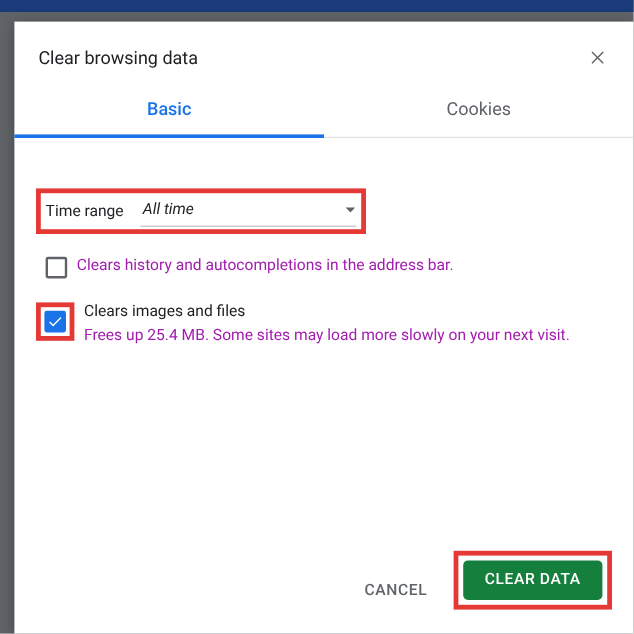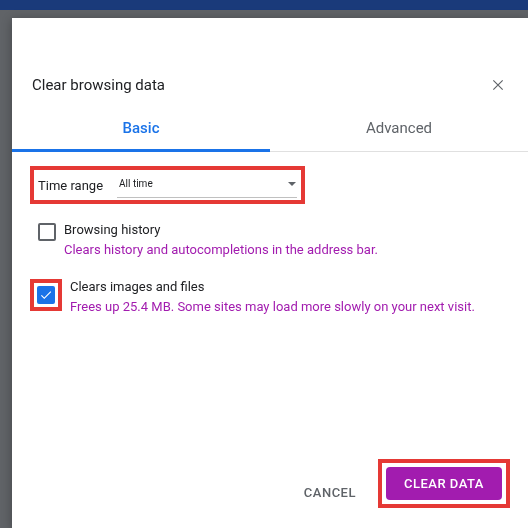--- a/index.html
+++ b/index.html
@@ -3,69 +3,69 @@
 <meta charset="utf-8">
 <style>
   * { box-sizing: border-box; margin: 0; padding: 0; font-family: Roboto, Arial, sans-serif; }
   body { width: 528px; height: 528px; background: #606367; overflow: hidden; position: relative; }
   .topbar { position:absolute; top:0; left:0; right:0; height:10px; background:#1a3a7a; }
   .dialog {
     position: absolute; left: 12px; top: 18px; right: 0; bottom: 0;
     background: #fff; box-shadow: 0 2px 10px rgba(0,0,0,0.3);
     display: flex; flex-direction: column;
   }
-  .dlg-header { display:flex; align-items:center; padding: 20px 20px 12px 20px; margin-top: 37px; }
+  .dlg-header { display:flex; align-items:center; padding: 20px 20px 12px 20px; }
   .dlg-title { font-size: 15px; color: #202124; flex: 1; }
   .close-btn { width:20px; height:20px; cursor:pointer; color:#5f6368; display:flex; align-items:center; justify-content:center; }
   .close-btn svg { width:14px; height:14px; }
   .tabs { display:flex; border-bottom:1px solid #e0e0e0; }
   .tab { flex:1; text-align:center; padding: 12px 0 14px 0; font-size:15px; color:#5f6368; cursor:pointer; position:relative; }
   .tab.active { color:#1a73e8; font-weight:500; }
   .tab.active::after { content:""; position:absolute; left:0; right:0; bottom:-1px; height:3px; background:#1a73e8; }
   .content { padding: 14px 18px 0 18px; flex:1; }
   .hl { border:4px solid #e53935; }
-  .timerange-wrap { display:inline-flex; align-items:center; padding:2px 4px; margin-bottom:18px; }
+  .timerange-wrap { display:inline-flex; align-items:center; padding:2px 4px; margin-bottom:18px;margin-top:28px; }
   .tr-label { font-size:13px; color:#202124; margin-right:14px; }
   .tr-select { display:flex; align-items:center; min-width:180px; border-bottom:1px solid #c0c0c0; padding:2px 0 4px 2px; cursor:pointer; }
-  .tr-value { font-size:10px; color:#202124; flex:1; }
+  .tr-value { font-size:13px; color:#202124; flex:1;font-style:italic; }
   .tr-arrow { color:#5f6368; }
   .tr-arrow svg { width:10px; height:10px; }
   .option-row { display:flex; align-items:flex-start; margin-bottom:20px; }
   .cb-slot { width:34px; display:flex; justify-content:center; padding-top:1px; }
   .cb-slot.hl { padding:3px; width:auto; margin-right:8px; }
   .checkbox { width:18px; height:18px; border:2px solid #5f6368; border-radius:2px; cursor:pointer; display:flex; align-items:center; justify-content:center; }
   .checkbox.checked { background:#1a73e8; border-color:#1a73e8; }
   .checkbox.checked svg { width:14px; height:14px; fill:#fff; }
   .opt-text { flex:1; }
   .opt-title { font-size:13px; color:#202124; margin-bottom:4px; }
   .opt-desc { font-size:13px; color:#a21caf; line-height:1.4; }
   .footer { display:flex; justify-content:flex-end; align-items:flex-end; padding: 14px 18px 20px 18px; gap:10px; }
   .btn-cancel { font-size:13px; font-weight:500; color:#5f6368; letter-spacing:0.5px; padding:8px 12px; cursor:pointer; }
   .btn-primary-wrap { padding:4px; }
-  .btn-primary { background:#a21caf; color:#fff; font-size:13px; font-weight:500; letter-spacing:0.5px; padding:9px 18px; border-radius:4px; cursor:pointer; }
+  .btn-primary { background:#15803d; color:#fff; font-size:13px; font-weight:500; letter-spacing:0.5px; padding:9px 18px; border-radius:4px; cursor:pointer; }
 </style>
 </head>
 <body>
 
 <div class="topbar"></div>
 
 <div class="dialog">
 
   <div class="dlg-header">
     <div class="dlg-title">Clear browsing data</div>
     <div class="close-btn">
       <svg viewBox="0 0 24 24">
           <path stroke="#5f6368" stroke-width="2" fill="none" d="M4 4 L20 20 M20 4 L4 20"></path>
         </svg>
     </div>
   </div>
 
   <div class="tabs">
     <div class="tab active">Basic</div>
-    <div class="tab">Advanced</div>
+    <div class="tab">Cookies</div>
   </div>
 
   <div class="content">
 
     <div class="timerange-wrap hl">
       <div class="tr-label">Time range</div>
       <div class="tr-select">
         <div class="tr-value">All time</div>
         <div class="tr-arrow">
           <svg viewBox="0 0 10 10">
@@ -73,21 +73,20 @@
             </svg>
         </div>
       </div>
     </div>
 
     <div class="option-row">
       <div class="cb-slot">
         <div class="checkbox"></div>
       </div>
       <div class="opt-text">
-        <div class="opt-title">Browsing history</div>
         <div class="opt-desc">Clears history and autocompletions in the address bar.</div>
       </div>
     </div>
 
 
     <div class="option-row">
       <div class="cb-slot hl">
         <div class="checkbox checked">
           <svg viewBox="0 0 24 24">
               <path d="M9 16.2 4.8 12l-1.4 1.4L9 19 21 7l-1.4-1.4z"></path>

